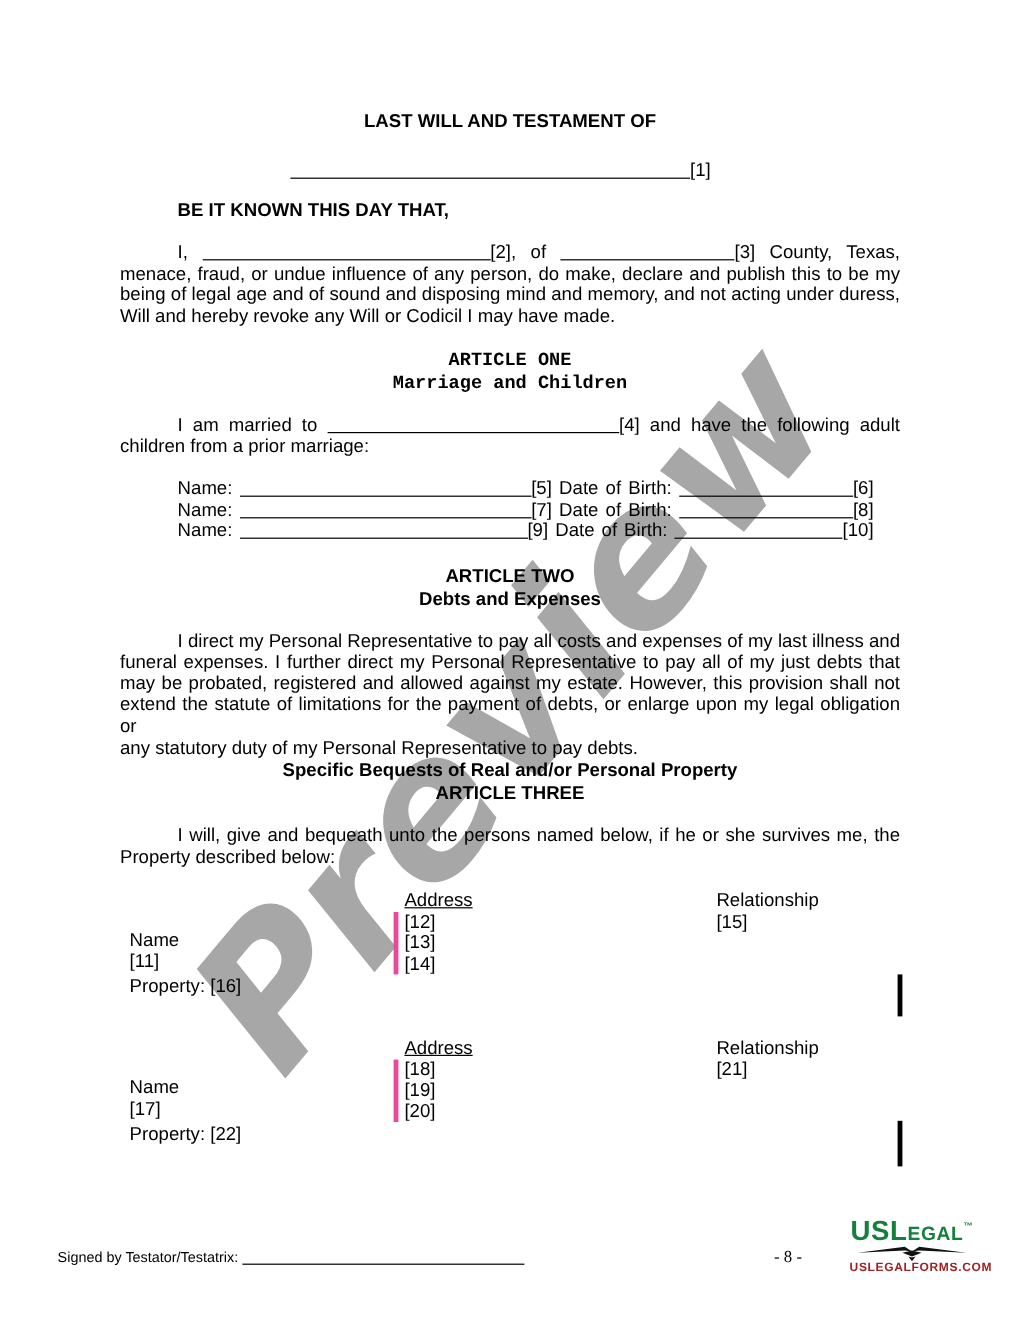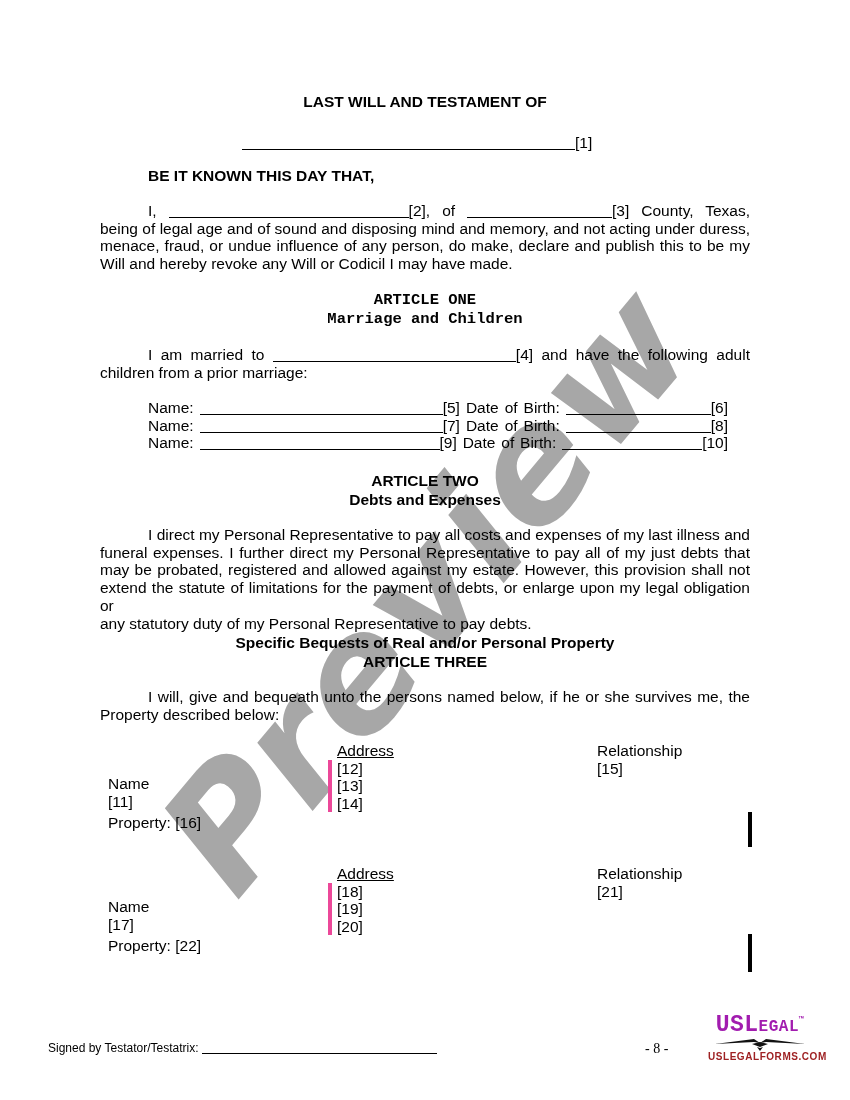--- a/index.html
+++ b/index.html
@@ -36,21 +36,21 @@
   .bq .c-addr .hdr { margin-left:9px;text-decoration:underline; }
   .bq .addr-lines { border-left:4px solid #ec4899; padding-left:5px; }
   .bq .c-rel { left:497px; }
   .bq .prop { position:absolute; left:8px; top:72px; line-height:17.6px; }
   .rbar { position:absolute; left:748px; width:4px; background:#000; }
 
   
   .signed { left:48px; top:1039px; font-size:12px; line-height:18px; }
   .pgnum { left:645px; top:1041px; font-family:"Liberation Serif", serif; font-size:14px; }
   .logo { left:708px; top:1014px; width:104px; text-align:center; line-height:1; }
-  .logo .brand { font-family:Liberation Mono, monospace; font-weight:bold; color:#a21caf; letter-spacing:0.5px; }
+  .logo .brand { font-family:Liberation Sans, sans-serif; font-weight:bold; color:#15803d; letter-spacing:0.5px; }
   .logo .big { font-size:23px; }
   .logo .small-caps { font-size:16px; }
   .logo .tm { font-size:8px; vertical-align:9px; }
   .logo .wings { display:block; margin:1px auto 1px; }
   .logo .site { font-size:10px; font-weight:bold; color:#9e2123; letter-spacing:0.55px; font-family:"Liberation Sans", sans-serif; }
 </style>
 </head>
 <body>
 
 <div class="page">
@@ -66,22 +66,22 @@
   <div class="abs content bold ln" style="top:167px; padding-left:48px;">BE IT KNOWN THIS DAY THAT,</div>
 
   <div class="abs content" style="top:202px;">
     <div class="ln jl">
       <span class="indent"></span><span>I,</span>
       <span class="bl" style="width:240px;"></span><span>[2],</span>
       <span>of</span>
       <span class="bl" style="width:145px;"></span><span>[3]</span>
       <span>County, Texas,</span>
     </div>
+    <div class="ln jl">menace, fraud, or undue influence of any person, do make, declare and publish this to be my</div>
     <div class="ln jl">being of legal age and of sound and disposing mind and memory, and not acting under duress,</div>
-    <div class="ln jl">menace, fraud, or undue influence of any person, do make, declare and publish this to be my</div>
     <div class="ln">Will and hereby revoke any Will or Codicil I may have made.</div>
   </div>
 
   <div class="abs content hdg" style="top:291px;font-family:Liberation Mono, monospace;">
     <div>ARTICLE ONE</div>
     <div>Marriage and Children</div>
   </div>
 
   <div class="abs content" style="top:346px;">
     <div class="ln jl">

